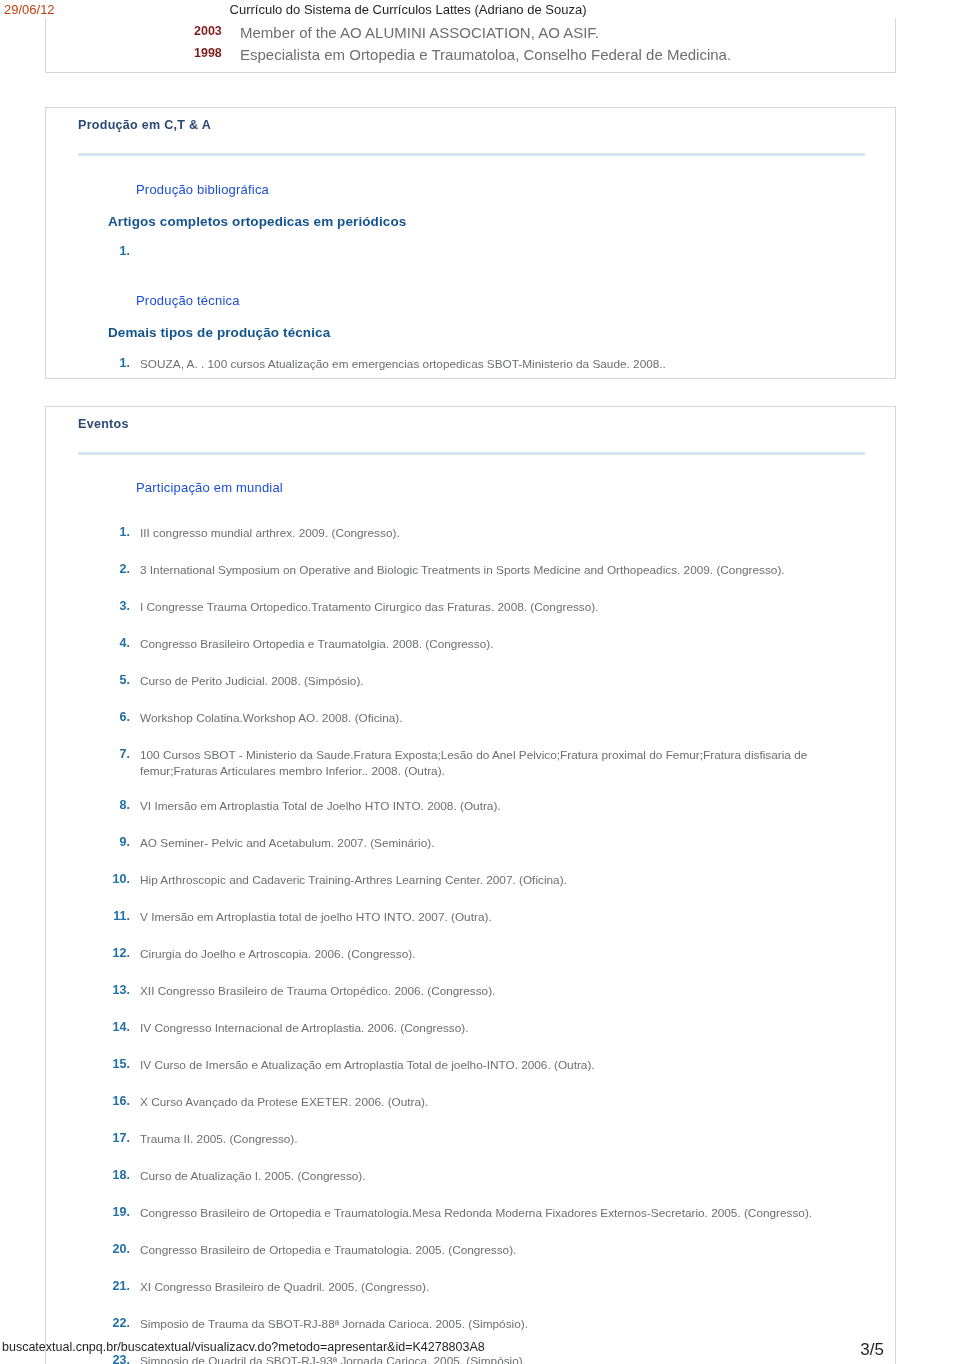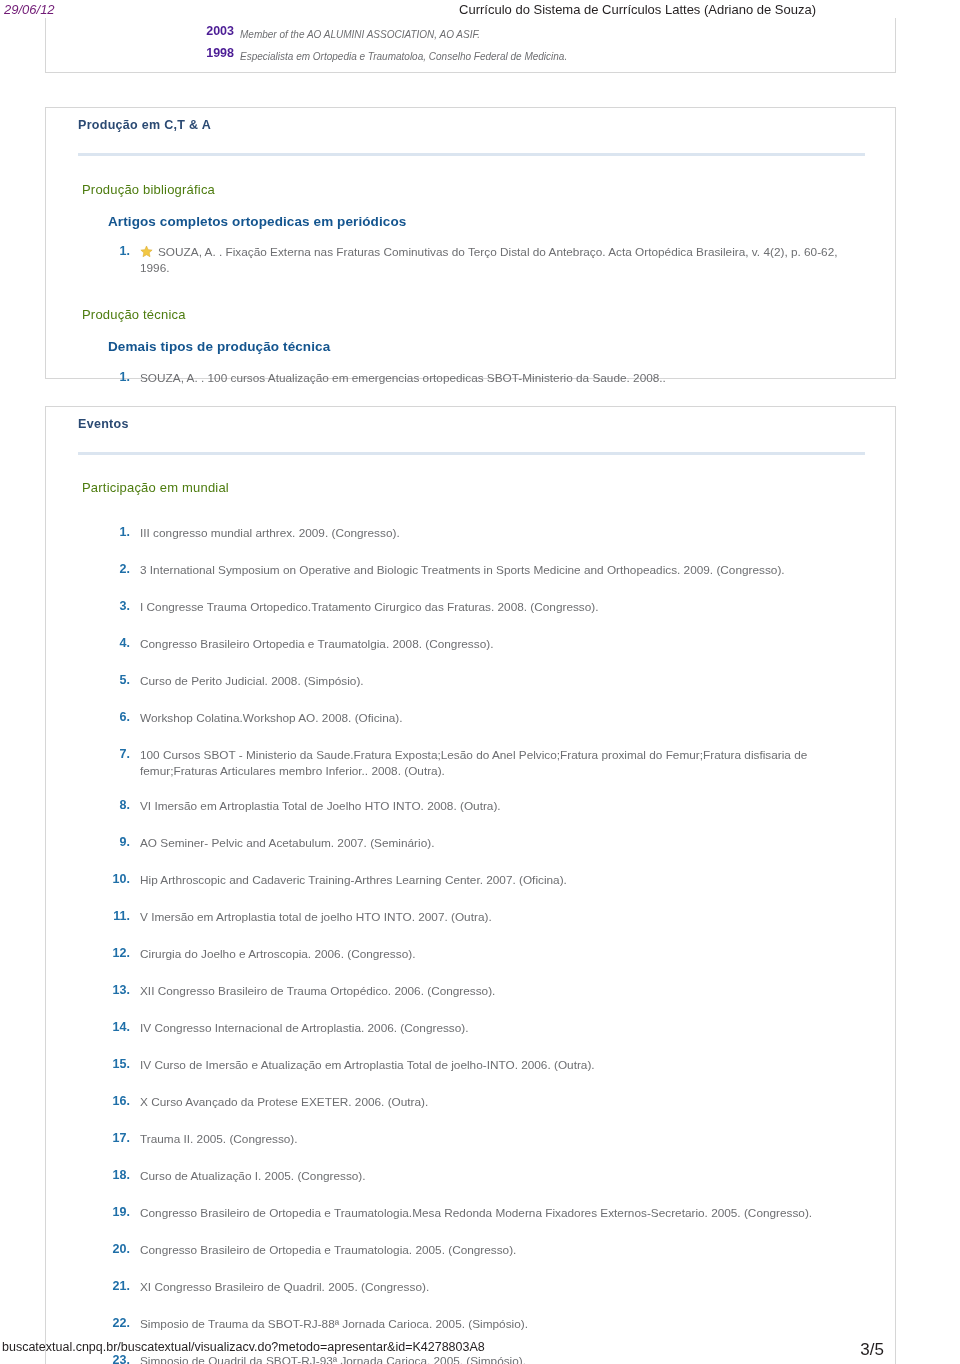--- a/index.html
+++ b/index.html
@@ -16,27 +16,26 @@
   }
 
   
   .print-header {
     position: absolute;
     top: 2px; left: 0; width: 960px;
     height: 20px;
   }
   .print-header .date {
     position: absolute; left: 4px; top: 0;
-    font-size: 13px; color: #701a75;
+    font-size: 13px; color: #c2410c;
     font-family: "Liberation Sans", sans-serif;
-    font-style: italic;
   }
   .print-header .doc-title {
     position: absolute; left: 0; top: 0; width: 816px;
-    text-align: right;
+    text-align: center;
     font-size: 13px; color: #231f20;
   }
 
   
   .panel {
     position: absolute;
     left: 45px; width: 851px;
     border: 1px solid #d6d6d6;
     background: #ffffff;
   }
@@ -46,23 +45,23 @@
     margin: 10px 30px 0 32px;
     padding-bottom: 21px;
     font-size: 12.5px;
     font-weight: bold;
     color: #2b4a73;
     letter-spacing: .3px;
     border-bottom: 3px solid #dbe5f0;
   }
 
   .subsection-gray {
-    margin: 26px 0 0 36px;
+    margin: 26px 0 0 90px;
     font-size: 13px;
-    color: #4d7c0f;
+    color: #1d4ed8;
     letter-spacing: .2px;
   }
   .subsection-blue {
     margin: 17px 0 0 62px;
     font-size: 13.5px;
     font-weight: bold;
     color: #14558f;
     letter-spacing: .1px;
   }
 
@@ -108,29 +107,28 @@
   
   .toprows { padding: 6px 0 10px 0; }
   .toprow {
     position: relative;
     height: 22px;
     padding-left: 194px;
   }
   .toprow .yr {
     position: absolute;
     left: 148px; top: 0;
-    width: 40px; text-align: right;
+    width: 40px; 
     font-size: 12.5px; font-weight: bold;
-    color: #4c1d95;
+    color: #7f1d1d;
   }
   .toprow .desc {
-    font-size: 10px;
+    font-size: 15px;
     color: #6d6e71;
     line-height: 15px;
-    font-style: italic;
   }
 
   
   .print-footer {
     position: absolute;
     left: 0; bottom: 8px; width: 888px;
     height: 16px;
   }
   .print-footer .url {
     position: absolute; left: 2px; top: 0;
@@ -157,23 +155,20 @@
 </div>
 
 <div class="panel" style="top:107px; height:272px;">
   <div class="panel-title">Produção em C,T &amp; A</div>
 
   <div class="subsection-gray">Produção bibliográfica</div>
   <div class="subsection-blue">Artigos completos ortopedicas em periódicos</div>
   <ol class="items pub-list" id="artigos-list" style="margin-top:15px;">
       <li class="item">
         <span class="num">1.</span>
-        <span class="txt"><span class="star"><svg viewBox="0 0 24 24" width="13" height="13" aria-hidden="true">
-              <polygon points="12,1.8 15.1,8.6 22.4,9.4 17,14.4 18.5,21.6 12,18 5.5,21.6 7,14.4 1.6,9.4 8.9,8.6" fill="#f2c744" stroke="#d9a92b" stroke-width="1"></polygon>
-            </svg></span><span class="body">SOUZA, A. . Fixação Externa nas Fraturas Cominutivas do Terço Distal do Antebraço. Acta Ortopédica Brasileira, v. 4(2), p. 60-62, 1996.</span></span>
       </li>
     </ol>
 
   <div class="subsection-gray" style="margin-top:31px;">Produção técnica</div>
   <div class="subsection-blue" style="">Demais tipos de produção técnica</div>
   <ol class="items tech-list" id="demais-list" style="margin-top:16px;">
       <li class="item">
         <span class="num">1.</span>
         <span class="txt"><span class="body">SOUZA, A. . 100 cursos Atualização em emergencias ortopedicas SBOT-Ministerio da Saude. 2008..</span></span>
       </li>

